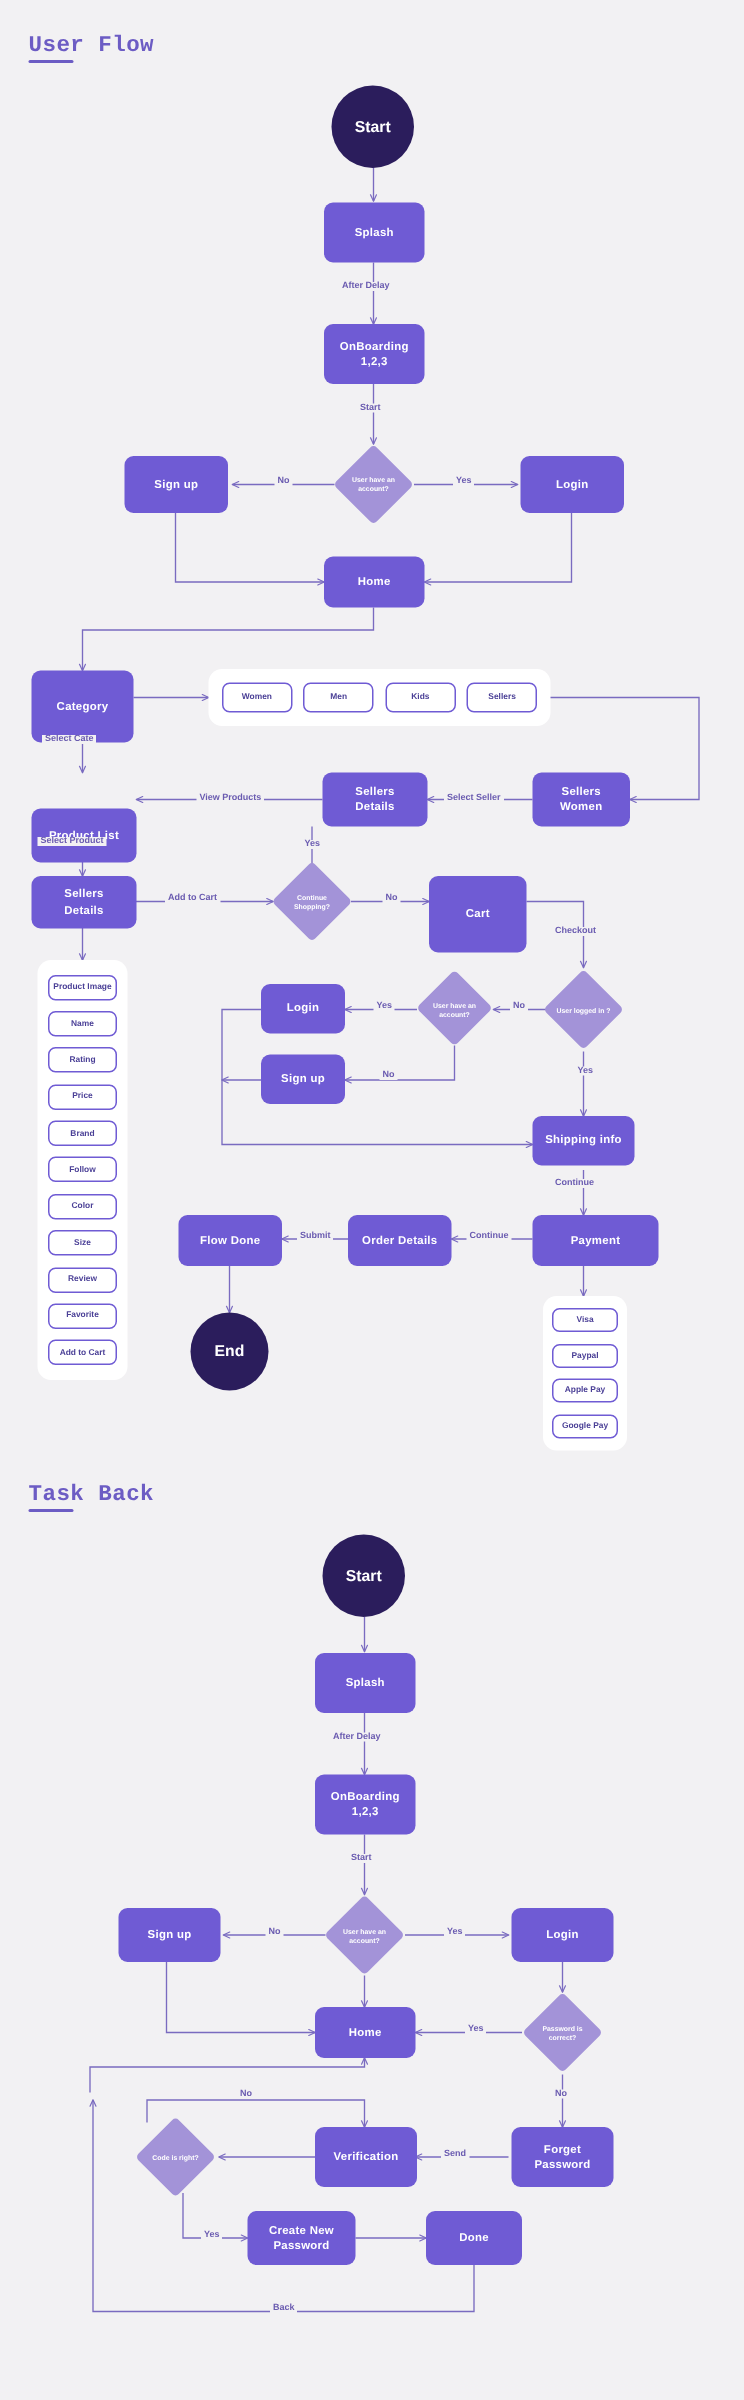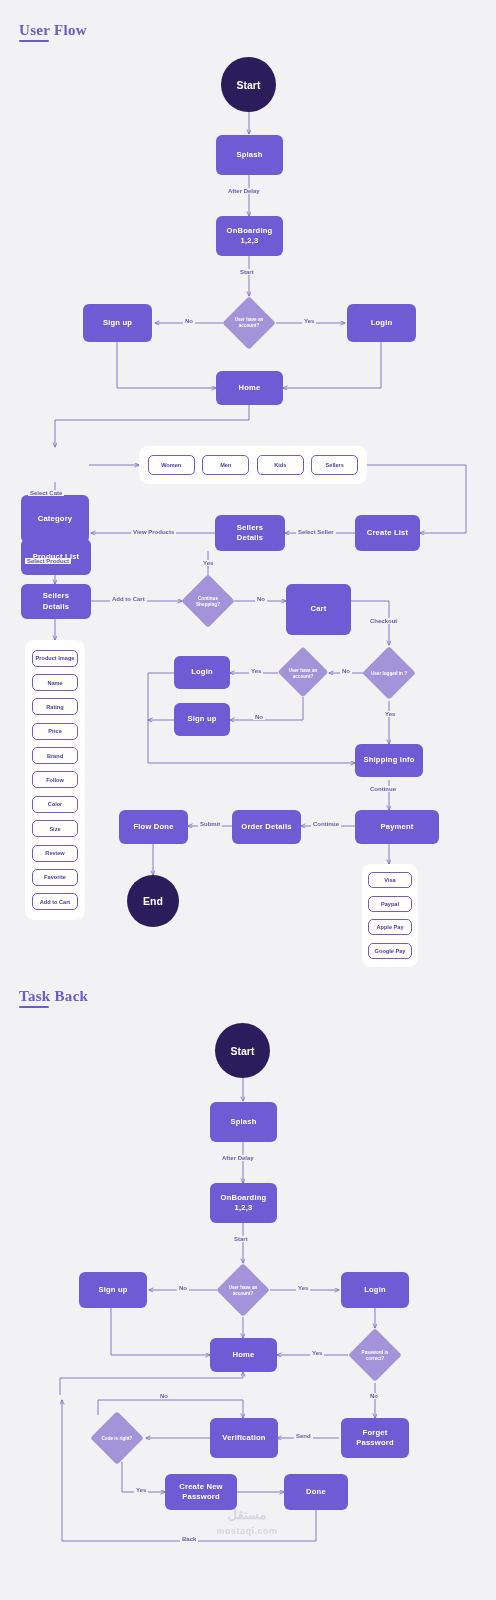--- a/index.html
+++ b/index.html
@@ -5,21 +5,21 @@
   html,body{margin:0;padding:0;}
   body{
     width:496px;height:1600px;background:#f2f1f3;
     font-family:"Liberation Sans", sans-serif;
     overflow:hidden;position:relative;
   }
   .canvas{position:relative;width:496px;height:1600px;}
   svg.wires{position:absolute;left:0;top:0;width:496px;height:1600px;pointer-events:none;}
 
   .section-title{
-    position:absolute;font-family:Liberation Serif, serif;
+    position:absolute;font-family:Liberation Mono, monospace;
     font-weight:bold;font-size:15px;color:#6c5cc4;letter-spacing:.3px;
   }
   .title-rule{position:absolute;height:2px;background:#6c5cc4;border-radius:1px;}
 
   .node{
     position:absolute;box-sizing:border-box;display:flex;
     align-items:center;justify-content:center;text-align:center;
     color:#ffffff;background:#6f5bd4;border-radius:6px;
     font-size:7.6px;font-weight:bold;line-height:1.35;
     letter-spacing:.2px;padding:8px;
@@ -176,33 +176,33 @@
   <div class="diamond" style="left:230px;top:304px;width:38px;height:38px;"></div>
   <div class="diamond-label" style="left:227px;top:311px;width:44px;height:24px;">User have an account?</div>
   <div class="edge-label" style="left:183px;top:318px;">No</div>
   <div class="edge-label" style="left:302px;top:318px;">Yes</div>
 
   <div class="node" style="left:83px;top:304px;width:69px;height:38px;">Sign up</div>
   <div class="node" style="left:347px;top:304px;width:69px;height:38px;">Login</div>
 
   <div class="node" style="left:216px;top:371px;width:67px;height:34px;">Home</div>
 
-  <div class="node" style="left:21px;top:447px;width:68px;height:48px;margin-top:48px;">Category</div>
+  <div class="node" style="left:21px;top:447px;width:68px;height:48px;">Category</div>
   <div class="edge-label" style="left:28px;top:490px;">Select Cate</div>
 
   <div class="panel panel-row" style="left:139px;top:446px;width:228px;height:38px;padding:0 5px;">
     <div class="chip" style="width:47px;height:20px;">Women</div>
     <div class="chip" style="width:47px;height:20px;">Men</div>
     <div class="chip" style="width:47px;height:20px;">Kids</div>
     <div class="chip" style="width:47px;height:20px;">Sellers</div>
   </div>
 
   <div class="node" style="left:21px;top:515px;width:70px;height:36px;margin-top:24px;">Product List</div>
   <div class="node" style="left:215px;top:515px;width:70px;height:36px;">Sellers Details</div>
-  <div class="node" style="left:355px;top:515px;width:65px;height:36px;">Create List</div>
+  <div class="node" style="left:355px;top:515px;width:65px;height:36px;">Sellers Women</div>
   <div class="edge-label" style="left:131px;top:529px;">View Products</div>
   <div class="edge-label" style="left:296px;top:529px;">Select Seller</div>
   <div class="edge-label" style="left:25px;top:558px;">Select Product</div>
   <div class="edge-label" style="left:201px;top:560px;">Yes</div>
 
   <div class="node" style="left:21px;top:584px;width:70px;height:35px;">Sellers Details</div>
   <div class="edge-label" style="left:110px;top:596px;">Add to Cart</div>
 
   <div class="diamond" style="left:189px;top:582px;width:38px;height:38px;"></div>
   <div class="diamond-label" style="left:186px;top:590px;width:44px;height:24px;">Continue Shopping?</div>
@@ -298,18 +298,14 @@
   <div class="edge-label" style="left:158px;top:1393px;">No</div>
   <div class="edge-label" style="left:134px;top:1487px;">Yes</div>
 
   <div class="node" style="left:165px;top:1474px;width:72px;height:36px;flex-direction:column;">
     <span>Create New</span>
     <span>Password</span>
   </div>
   <div class="node" style="left:284px;top:1474px;width:64px;height:36px;">Done</div>
   <div class="edge-label" style="left:180px;top:1536px;">Back</div>
 
-  <div class="watermark" style="left:182px;top:1505px;width:130px;">
-    <span class="wm-ar">مستقل</span>
-    <span>mostaqi.com</span>
-  </div>
 
 </div>
 
 </body></html>

